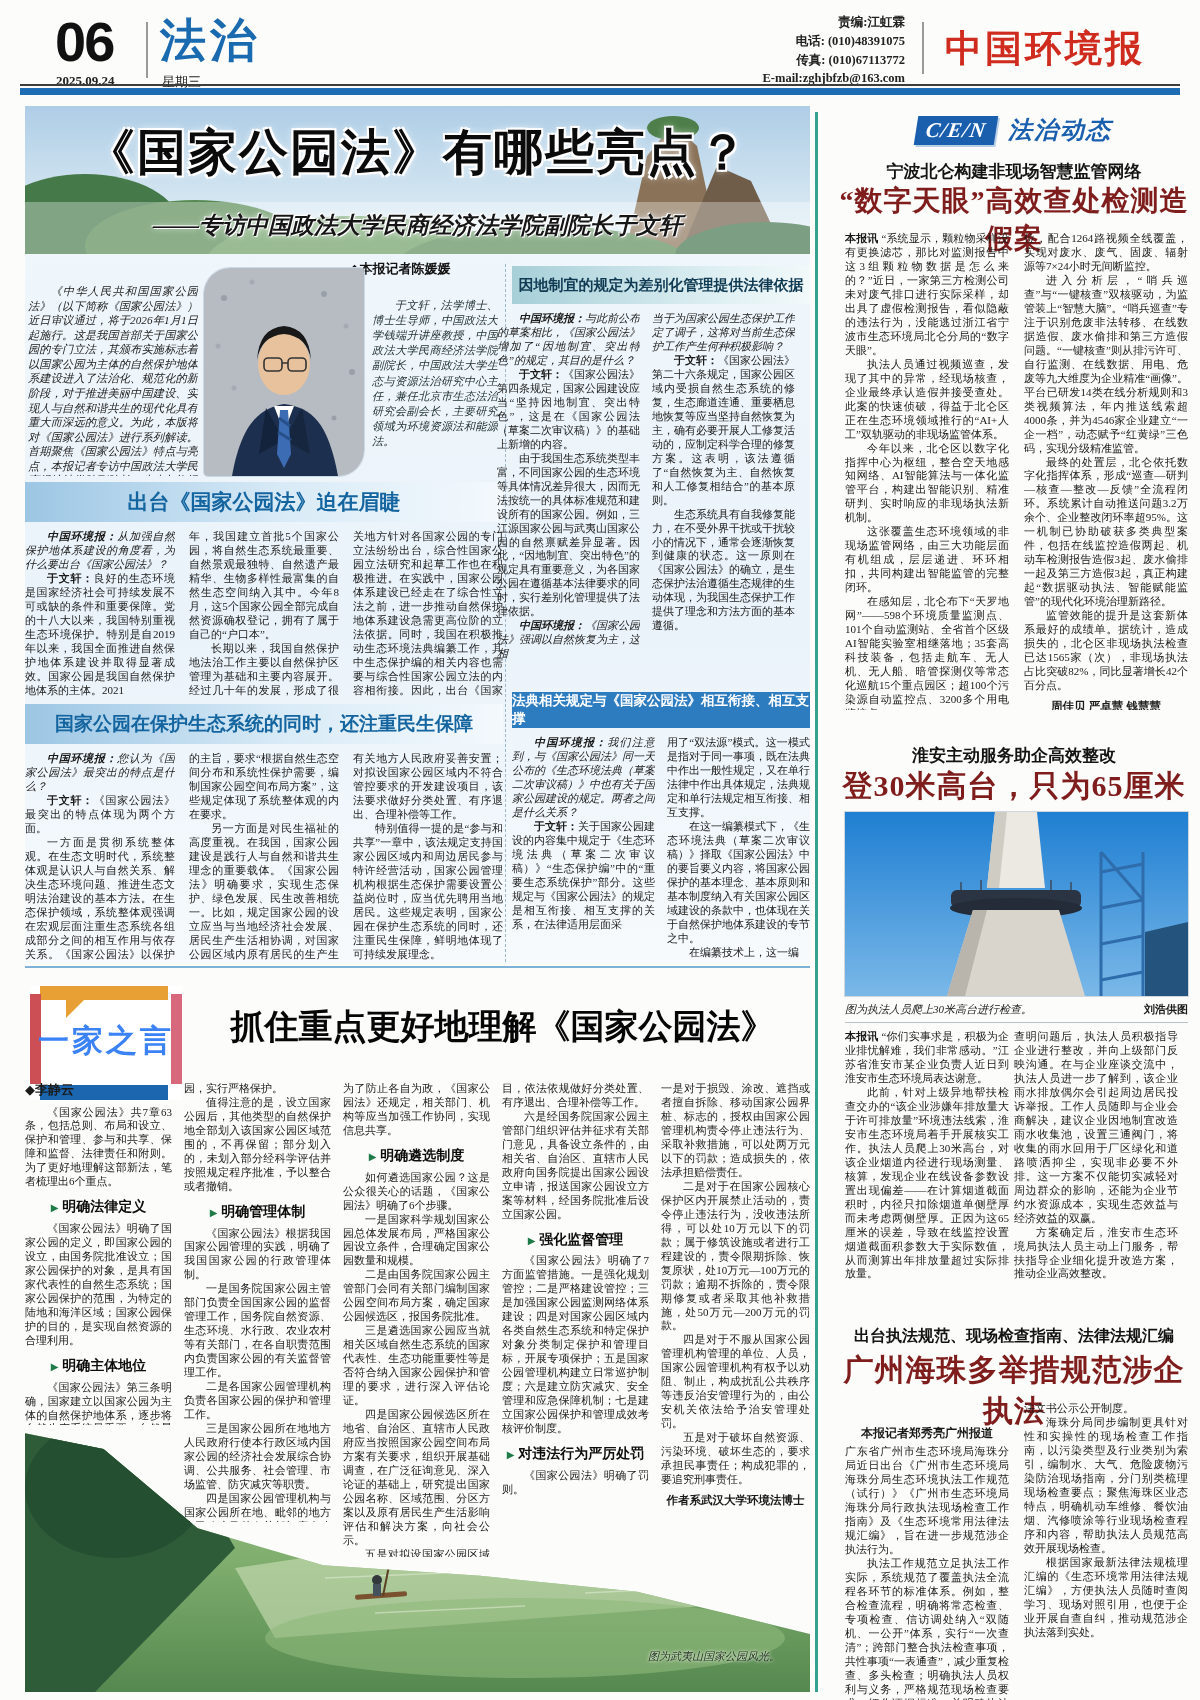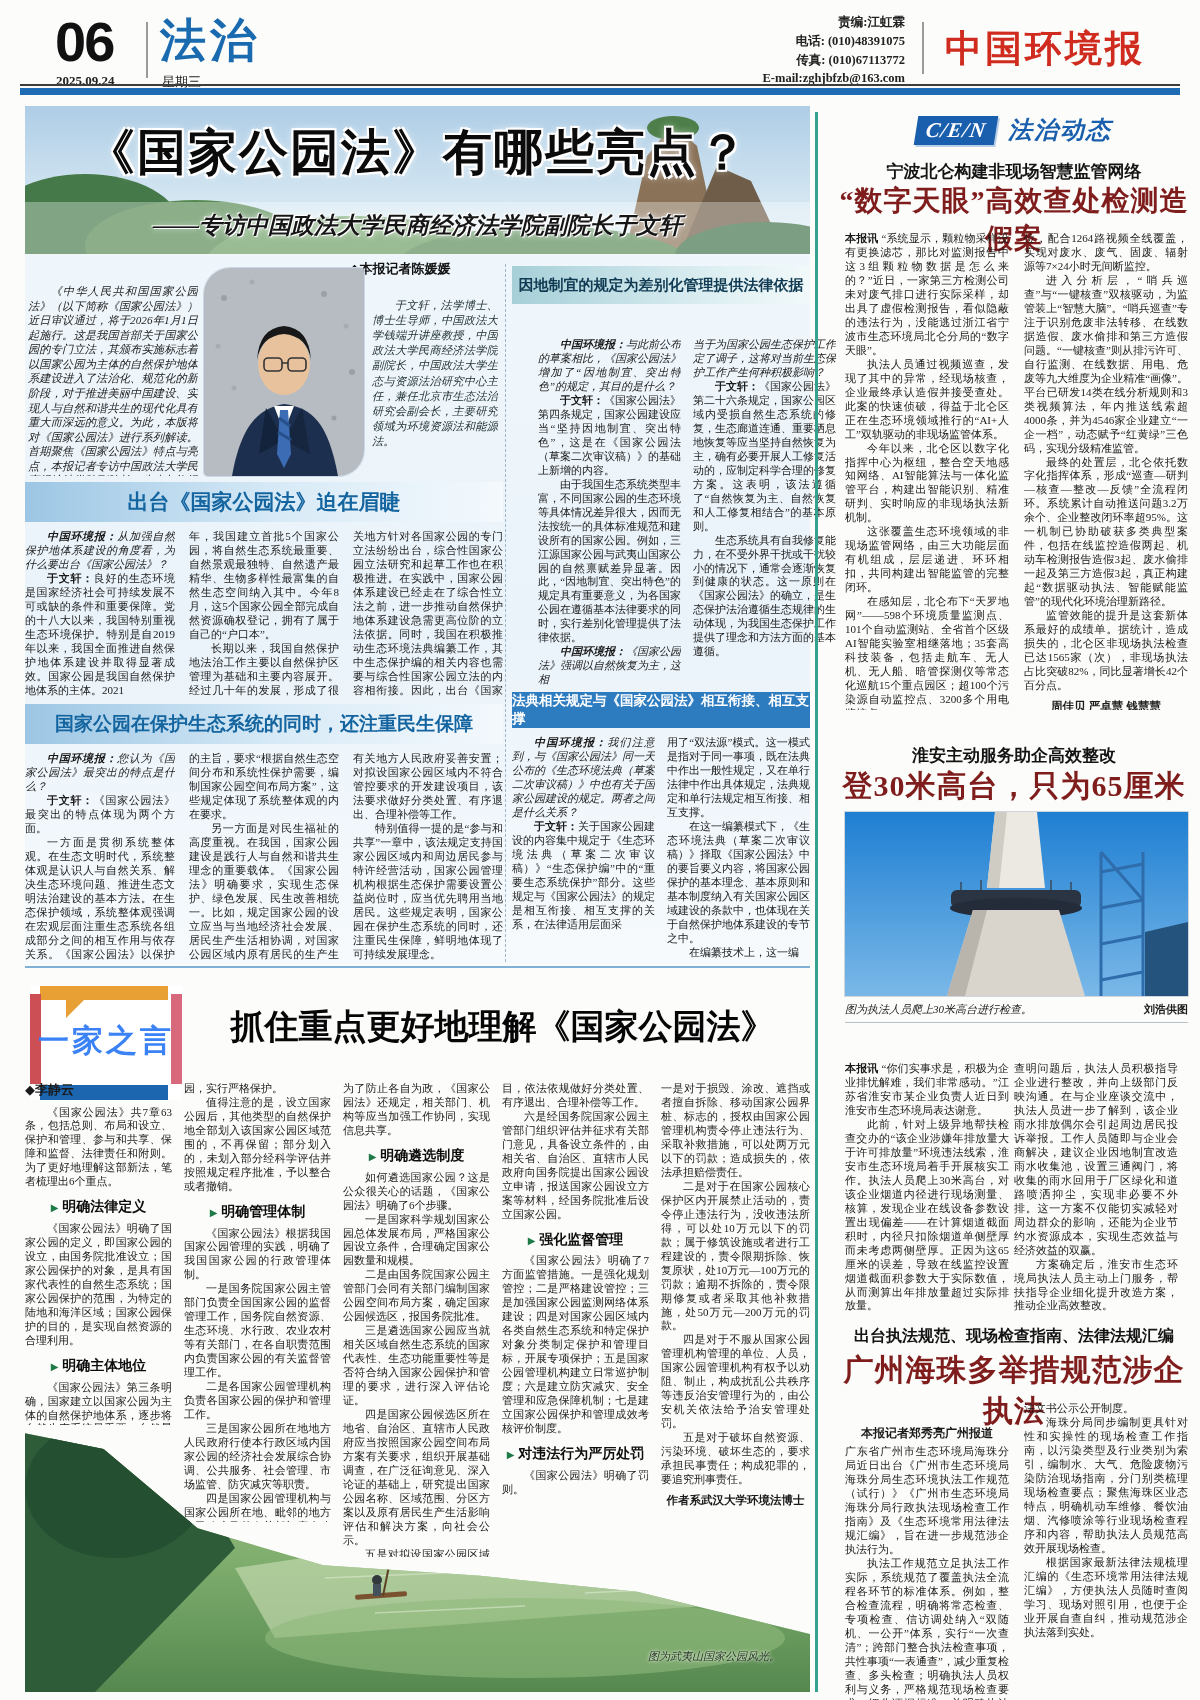--- a/index.html
+++ b/index.html
@@ -190,21 +190,21 @@
       </div>
     <div class="tcol" style="width:150px;">
         <p class="noind">有关地方人民政府妥善安置；对拟设国家公园区域内不符合管控要求的开发建设项目，该法要求做好分类处置、有序退出、合理补偿等工作。</p>
         <p>特别值得一提的是“参与和共享”一章中，该法规定支持国家公园区域内和周边居民参与特许经营活动，国家公园管理机构根据生态保护需要设置公益岗位时，应当优先聘用当地居民。这些规定表明，国家公园在保护生态系统的同时，还注重民生保障，鲜明地体现了可持续发展理念。</p>
       </div>
   </div>
 
   <div class="c dashv" style="left:505px;top:264px;height:698px;"></div>
 
   <div class="c secbar bar-g2" style="left:512px;top:266px;width:298px;height:38px;font-size:15px;">因地制宜的规定为差别化管理提供法律依据</div>
-  <div class="c cols" style="left:538px;top:312px;width:298px;height:370px;gap:12px;margin-top:26px;">
+  <div class="c cols" style="left:497px;top:312px;width:298px;height:370px;gap:12px;">
     <div class="tcol" style="width:143px;">
         <p class="kai"><b>中国环境报：</b>与此前公布的草案相比，《国家公园法》增加了“因地制宜、突出特色”的规定，其目的是什么？</p>
         <p><b>于文轩：</b>《国家公园法》第四条规定，国家公园建设应当“坚持因地制宜、突出特色”，这是在《国家公园法（草案二次审议稿）》的基础上新增的内容。</p>
         <p>由于我国生态系统类型丰富，不同国家公园的生态环境等具体情况差异很大，因而无法按统一的具体标准规范和建设所有的国家公园。例如，三江源国家公园与武夷山国家公园的自然禀赋差异显著。因此，“因地制宜、突出特色”的规定具有重要意义，为各国家公园在遵循基本法律要求的同时，实行差别化管理提供了法律依据。</p>
         <p class="kai"><b>中国环境报：</b>《国家公园法》强调以自然恢复为主，这相</p>
       </div>
     <div class="tcol" style="width:143px;">
         <p class="kai noind">当于为国家公园生态保护工作定了调子，这将对当前生态保护工作产生何种积极影响？</p>
         <p><b>于文轩：</b>《国家公园法》第二十六条规定，国家公园区域内受损自然生态系统的修复，生态廊道连通、重要栖息地恢复等应当坚持自然恢复为主，确有必要开展人工修复活动的，应制定科学合理的修复方案。这表明，该法遵循了“自然恢复为主、自然恢复和人工修复相结合”的基本原则。</p>
         <p>生态系统具有自我修复能力，在不受外界干扰或干扰较小的情况下，通常会逐渐恢复到健康的状态。这一原则在《国家公园法》的确立，是生态保护法治遵循生态规律的生动体现，为我国生态保护工作提供了理念和方法方面的基本遵循。</p>
@@ -376,21 +376,21 @@
         <line x1="256" y1="40" x2="298" y2="88"></line>
       </g>
       <polygon points="300,120 343,110 343,184 300,184" fill="#24547e"></polygon>
     </svg>
   </div>
   <div class="c caprow" style="left:845px;top:1002px;width:343px;">
     <span class="cap">图为执法人员爬上30米高台进行检查。</span>
     <span class="capcredit">刘浩供图</span>
   </div>
   <div class="c thinrule" style="left:845px;top:1022px;width:343px;"></div>
-  <div class="c cols" style="left:845px;top:1062px;width:343px;height:252px;gap:5px;">
+  <div class="c cols" style="left:845px;top:1030px;width:343px;height:252px;gap:5px;">
     <div class="tcol" style="width:164px;">
         <p class="noind"><b>本报讯 </b>“你们实事求是，积极为企业排忧解难，我们非常感动。”江苏省淮安市某企业负责人近日到淮安市生态环境局表达谢意。</p>
         <p>此前，针对上级异地帮扶检查交办的“该企业涉嫌年排放量大于许可排放量”环境违法线索，淮安市生态环境局着手开展核实工作。执法人员爬上30米高台，对该企业烟道内径进行现场测量、核算，发现企业在线设备参数设置出现偏差——在计算烟道截面积时，内径只扣除烟道单侧壁厚而未考虑两侧壁厚。正因为这65厘米的误差，导致在线监控设置烟道截面积参数大于实际数值，从而测算出年排放量超过实际排放量。</p>
       </div>
     <div class="tcol" style="width:164px;">
         <p class="noind">查明问题后，执法人员积极指导企业进行整改，并向上级部门反映沟通。在与企业座谈交流中，执法人员进一步了解到，该企业雨水排放偶尔会引起周边居民投诉举报。工作人员随即与企业会商解决，建议企业因地制宜改造雨水收集池，设置三通阀门，将收集的雨水回用于厂区绿化和道路喷洒抑尘，实现非必要不外排。这一方案不仅能切实减轻对周边群众的影响，还能为企业节约水资源成本，实现生态效益与经济效益的双赢。</p>
         <p>方案确定后，淮安市生态环境局执法人员主动上门服务，帮扶指导企业细化提升改造方案，推动企业高效整改。</p>
       </div>
   </div>
 

